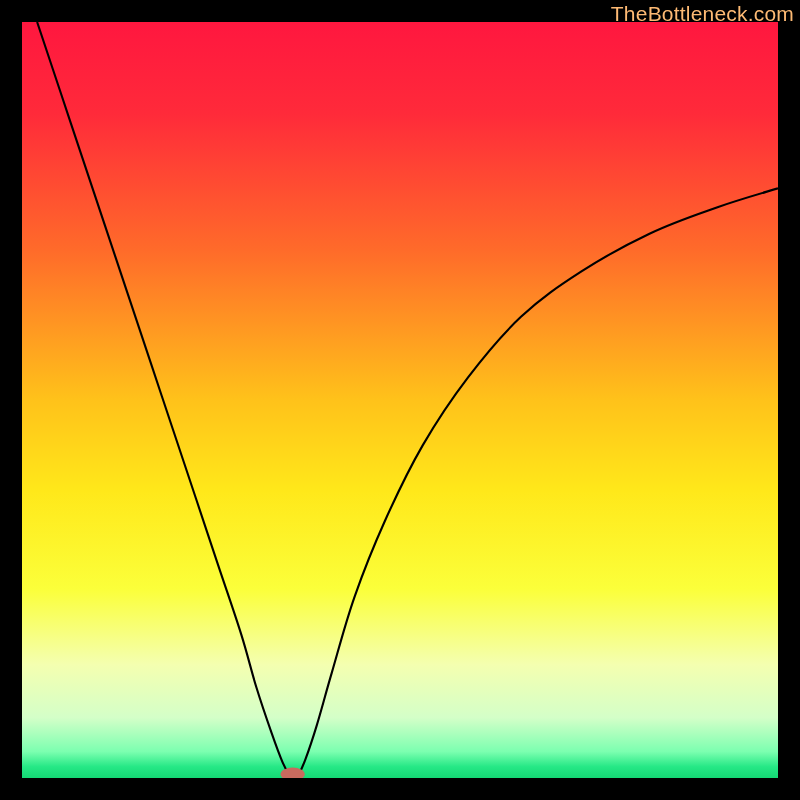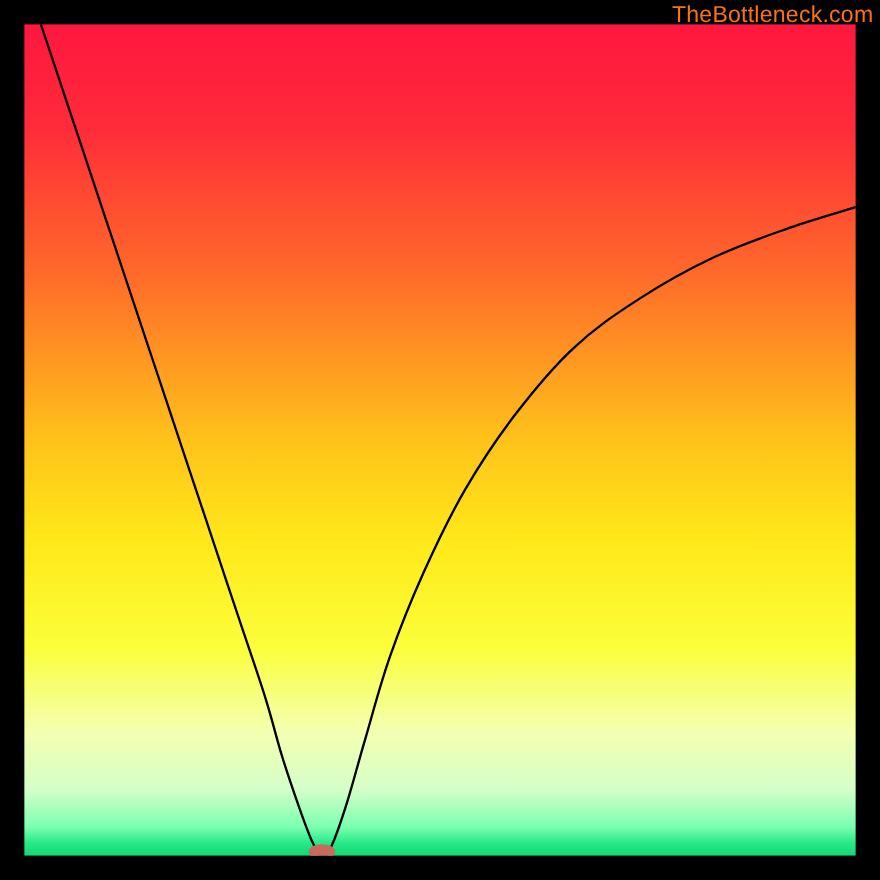--- a/index.html
+++ b/index.html
@@ -23,21 +23,21 @@
     position: absolute;
     left: 0;
     top: 0;
     width: 756px;
     height: 756px;
   }
   .watermark {
     position: absolute;
     top: 2px;
     right: 6px;
-    color: #f97316;
+    color: #fdba74;
     font-size: 21px;
     font-weight: 500;
     letter-spacing: 0.2px;
   }
   svg { display: block; }
 </style>
 </head>
 <body>
 
 <div class="frame">

